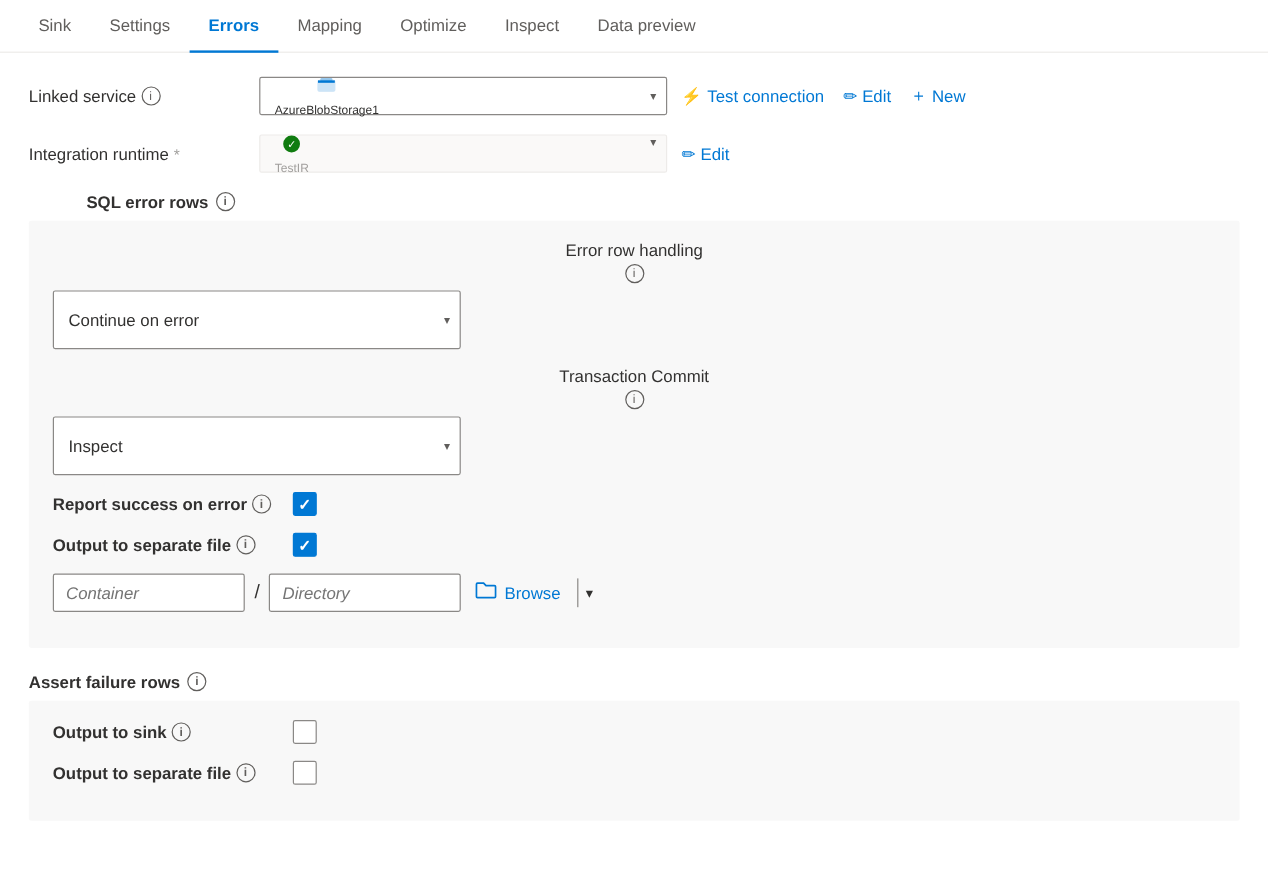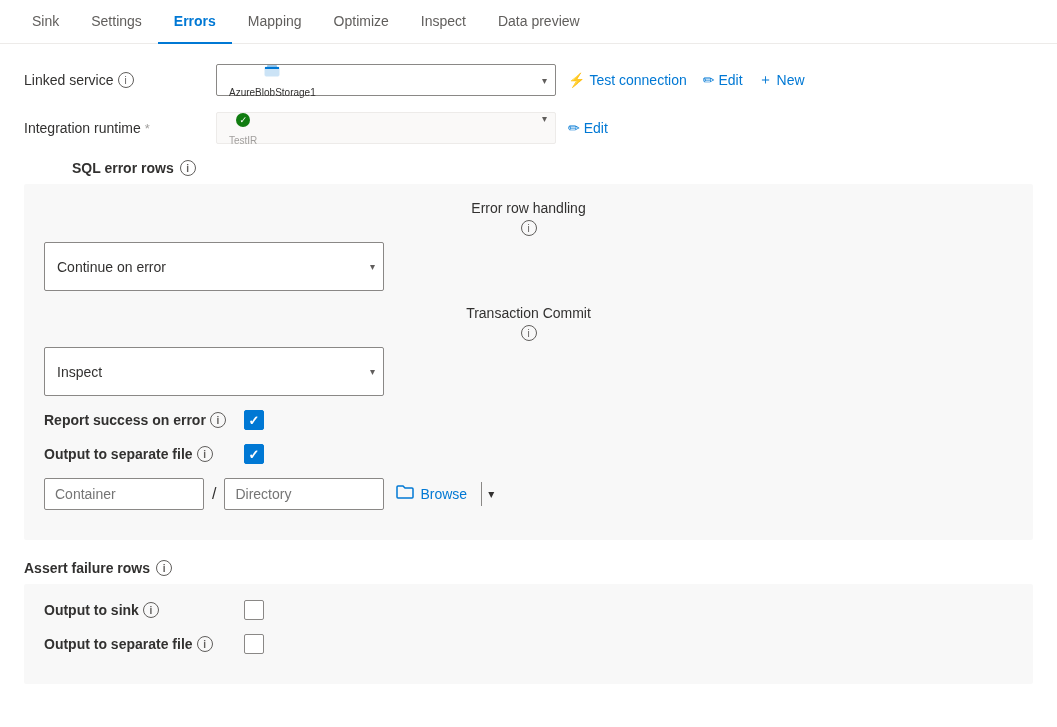--- a/index.html
+++ b/index.html
@@ -246,20 +246,21 @@
     .path-input {
       border: 1px solid #8a8886;
       height: 32px;
       padding: 0 10px;
       font-size: 14px;
       color: #a19f9d;
       background: #fff;
       border-radius: 2px;
       outline: none;
       width: 160px;
+      font-style: italic;
     }
     .path-separator {
       color: #323130;
       font-size: 16px;
       padding: 0 4px;
     }
     .browse-btn {
       display: flex;
       align-items: center;
       gap: 6px;

